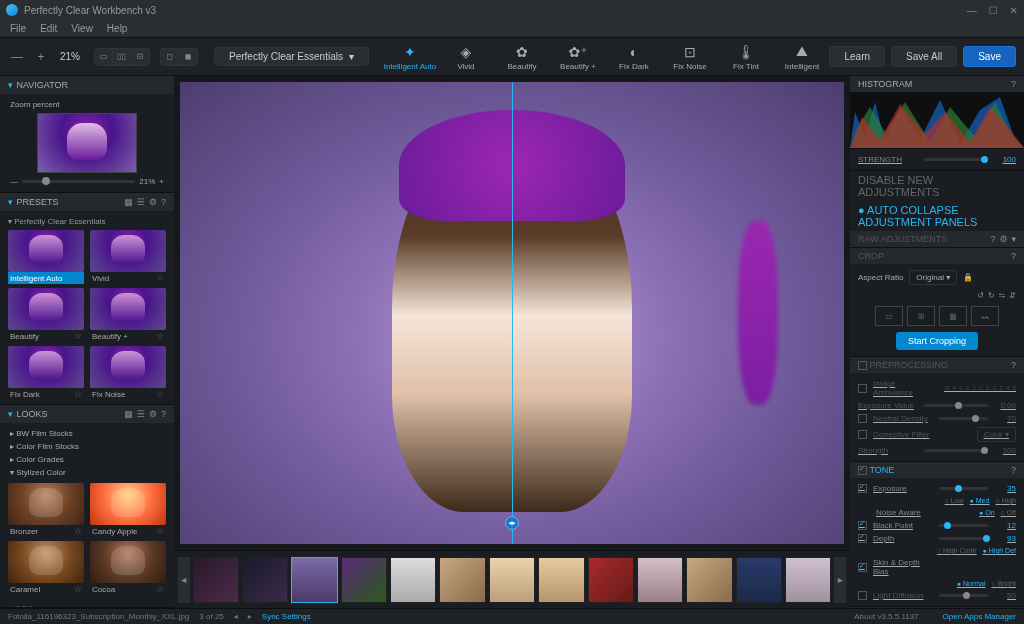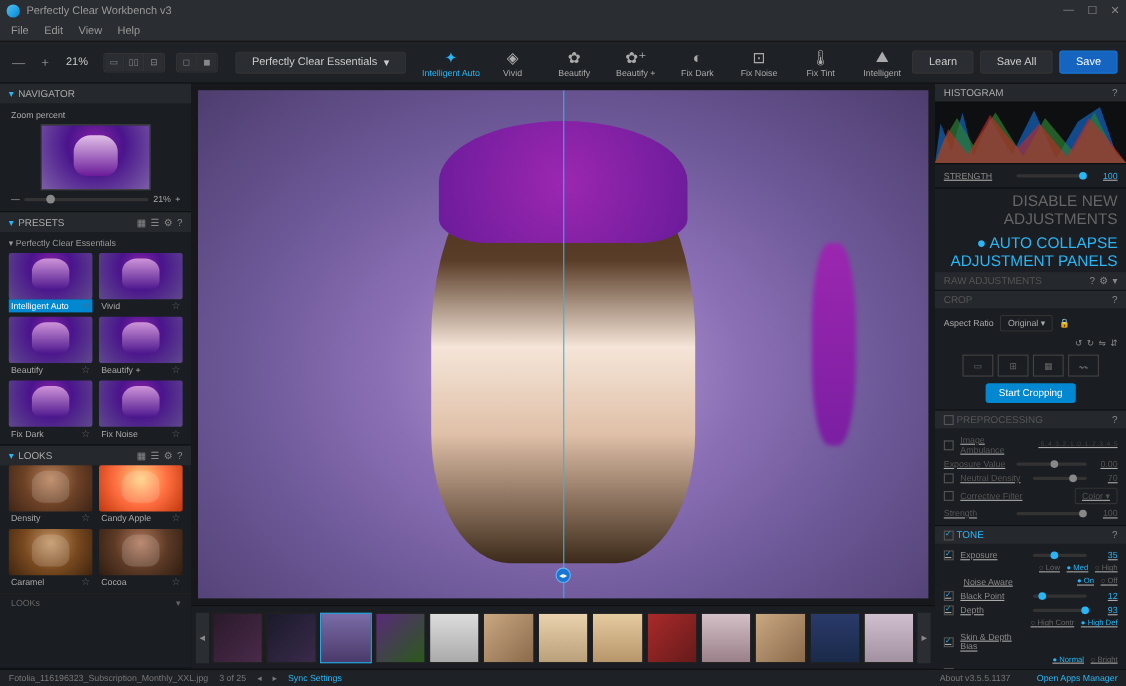--- a/index.html
+++ b/index.html
@@ -126,21 +126,21 @@
 .radio-opt.on::before { content:"● "; }
 
 .crop-body { padding:6px 8px; display:flex; flex-direction:column; gap:6px;justify-content:space-between; }
 .crop-row { display:flex; align-items:center; gap:6px; font-size:8px; }
 .dd { background:#1a1d21; border:1px solid #333; padding:2px 6px; border-radius:2px; cursor:pointer; }
 .rot-icons { margin-left:auto; display:flex; gap:4px; color:#888; }
 .grid-opts { display:flex; gap:4px; justify-content:center; }
 .grid-opt { width:28px;height:20px;border:1px solid #444;cursor:pointer;display:flex;align-items:center;justify-content:center;font-size:8px;color:#666; }
 .start-crop { background:#0288d1; color:#fff; padding:4px 12px; border-radius:3px; font-size:9px; cursor:pointer; align-self:center; }
 
-.link-row { padding:3px 8px; font-size:14px; cursor:pointer;text-align:right; }
+.link-row { padding:3px 8px; font-size:11px; cursor:pointer; }
 .link-row.dim { color:#666; }
 .link-row.active { color:#29b6f6; }
 .bullet::before { content:"● "; color:#29b6f6; }
 </style>
 </head>
 <body>
 
 <div class="titlebar">
   <div class="app-icon"></div>
   <span>Perfectly Clear Workbench v3</span>
@@ -306,25 +306,31 @@
       <div class="sec-hd">
           <span class="chev">▾</span>
           <span>LOOKS</span>
         <div class="tools">
             <span>▦</span>
             <span>☰</span>
             <span>⚙</span>
             <span>?</span>
           </div>
       </div>
+      <div class="looks-list">
+        <div class="li">▸ <span>BW Film Stocks</span></div>
+        <div class="li">▸ <span>Color Film Stocks</span></div>
+        <div class="li">▸ <span>Color Grades</span></div>
+        <div class="li">▾ <span>Stylized Color</span></div>
+      </div>
       <div class="looks-grid">
         <div class="preset-item">
             <div class="look-thumb lt-bronzer"></div>
             <div class="preset-lbl">
-              <span>Density</span>
+              <span>Bronzer</span>
               <span class="star">☆</span>
             </div>
           </div>
         <div class="preset-item">
             <div class="look-thumb lt-candy"></div>
             <div class="preset-lbl">
               <span>Candy Apple</span>
               <span class="star">☆</span>
             </div>
           </div>

